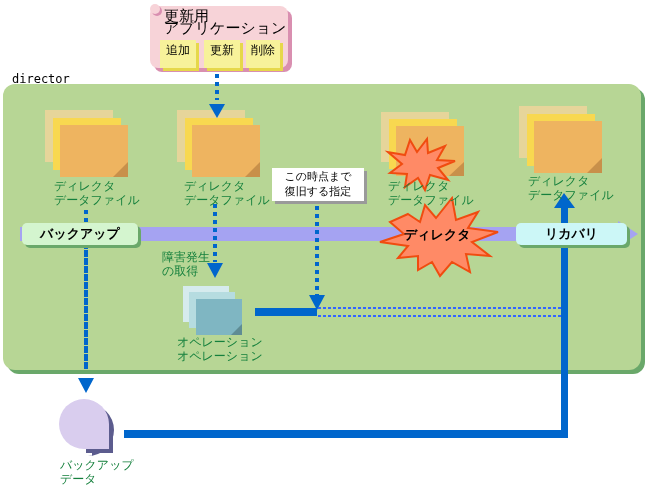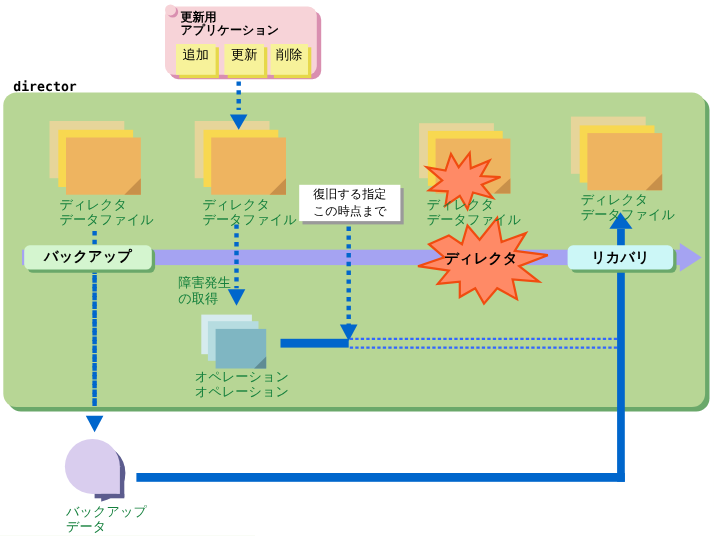--- a/index.html
+++ b/index.html
@@ -6,27 +6,27 @@
   body { width: 649px; height: 487px; position: relative; overflow: hidden;
          font-family: "DejaVu Sans", sans-serif; font-size: 12px; color: #000; }
   .abs { position: absolute; }
   .lbl { position: absolute; font-size: 12px; line-height: 14px; white-space: nowrap; color: #15803d; }
   .lbl div { white-space: nowrap; }
   
   .app-box { left: 150px; top: 6px; width: 138px; height: 62px; background: #f7d3d8;
              border-radius: 8px; box-shadow: 4px 4px 0 #d98fb0; }
   .app-tab { left: 150px; top: 4px; width: 10px; height: 10px; background: #f7d3d8;
              border-radius: 5px; box-shadow: 2px 2px 0 #d98fb0; }
-  .app-title { left: 164px; top: 10px; font-size: 11px; font-weight: bold; line-height: 12px; }
+  .app-title { left: 164px; top: 10px; font-size: 15px; font-weight: normal; line-height: 12px; }
   .app-btn { position: absolute; top: 40px; height: 28px; background: #f7f29a;
              box-shadow: 3px 3px 0 #e6d84a; font-size: 12px; line-height: 20px; text-align: center; }
   
   .director { left: 3px; top: 84px; width: 638px; height: 286px; background: #b7d695;
               border-radius: 12px; box-shadow: 4px 4px 0 #6aa86a; }
-  .dir-label { left: 12px; top: 72px; font-family: "DejaVu Sans Mono", monospace; font-weight: bold; font-size: 12px; }
+  .dir-label { left: 12px; top: 72px; font-family: "DejaVu Sans Mono", monospace; font-weight: normal; font-size: 12px; }
   
   .timeline { left: 20px; top: 227px; width: 600px; height: 14px; background: #a5a3f2; }
   .pill { position: absolute; height: 22px; border-radius: 5px; font-weight: bold; font-size: 13px;
           line-height: 22px; text-align: center; }
   .note { left: 272px; top: 168px; width: 92px; height: 32px; background: #fff;
           box-shadow: 3px 3px 0 #9a9a9a; font-size: 11px; line-height: 15px; text-align: center; padding-top: 1px; }
   svg { position: absolute; left: 0; top: 0; }
 </style>
 </head>
 <body>
@@ -128,26 +128,26 @@
 <div class="lbl" style="left:388px;top:179px;">
   <div>ディレクタ</div>
   <div>データファイル</div>
 </div>
 <div class="lbl" style="left:528px;top:174px;">
   <div>ディレクタ</div>
   <div>データファイル</div>
 </div>
 
 <div class="abs note">
+  <div>この時点まで</div>
   <div>復旧する指定</div>
-  <div>この時点まで</div>
 </div>
 
 <div class="pill" style="left:22px;top:223px;width:116px;background:#d4f5cf;box-shadow:3px 3px 0 #6aa86a;">バックアップ</div>
-<div class="pill" style="left:516px;top:223px;width:96px;background:#ccf7f7;box-shadow:3px 3px 0 #6aa86a;font-family:Liberation Serif, serif;">リカバリ</div>
+<div class="pill" style="left:516px;top:223px;width:111px;background:#ccf7f7;box-shadow:3px 3px 0 #6aa86a;">リカバリ</div>
 <div class="abs" style="left:404px;top:226px;font-weight:bold;font-size:13px;">ディレクタ</div>
 
 <div class="lbl" style="left:162px;top:250px;">
   <div>障害発生</div>
   <div>の取得</div>
 </div>
 
 <div class="lbl" style="left:177px;top:335px;">
   <div>オペレーション</div>
   <div>オペレーション</div>

